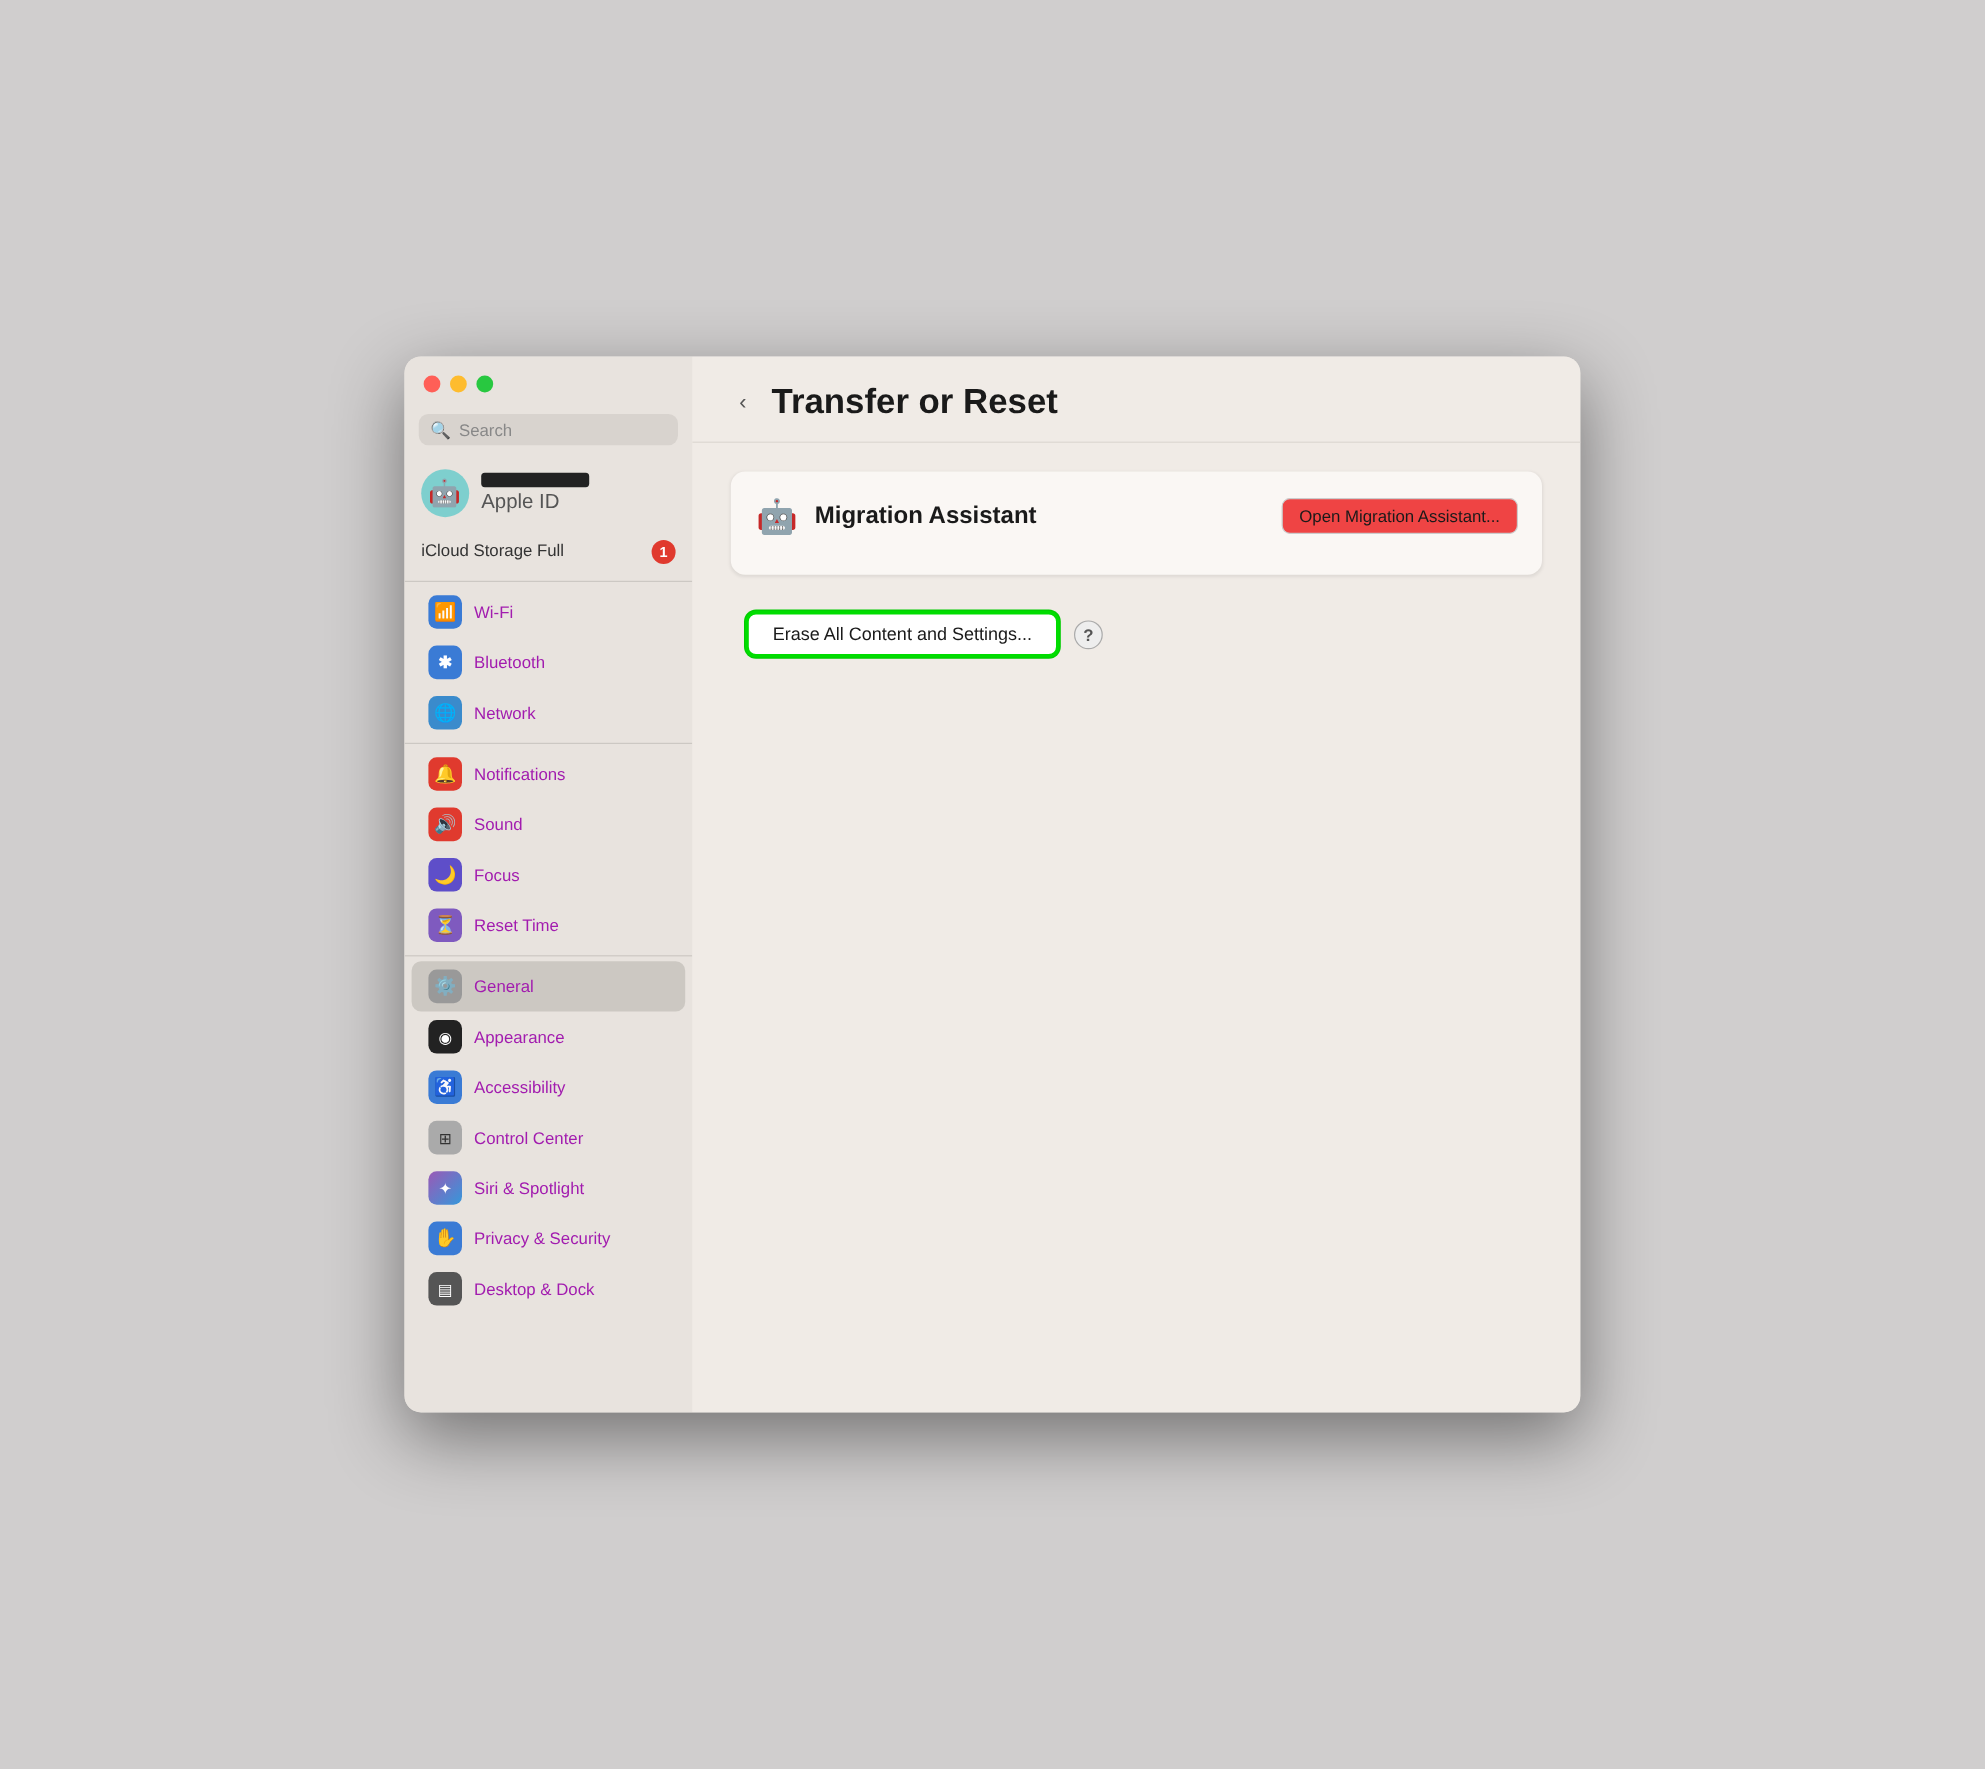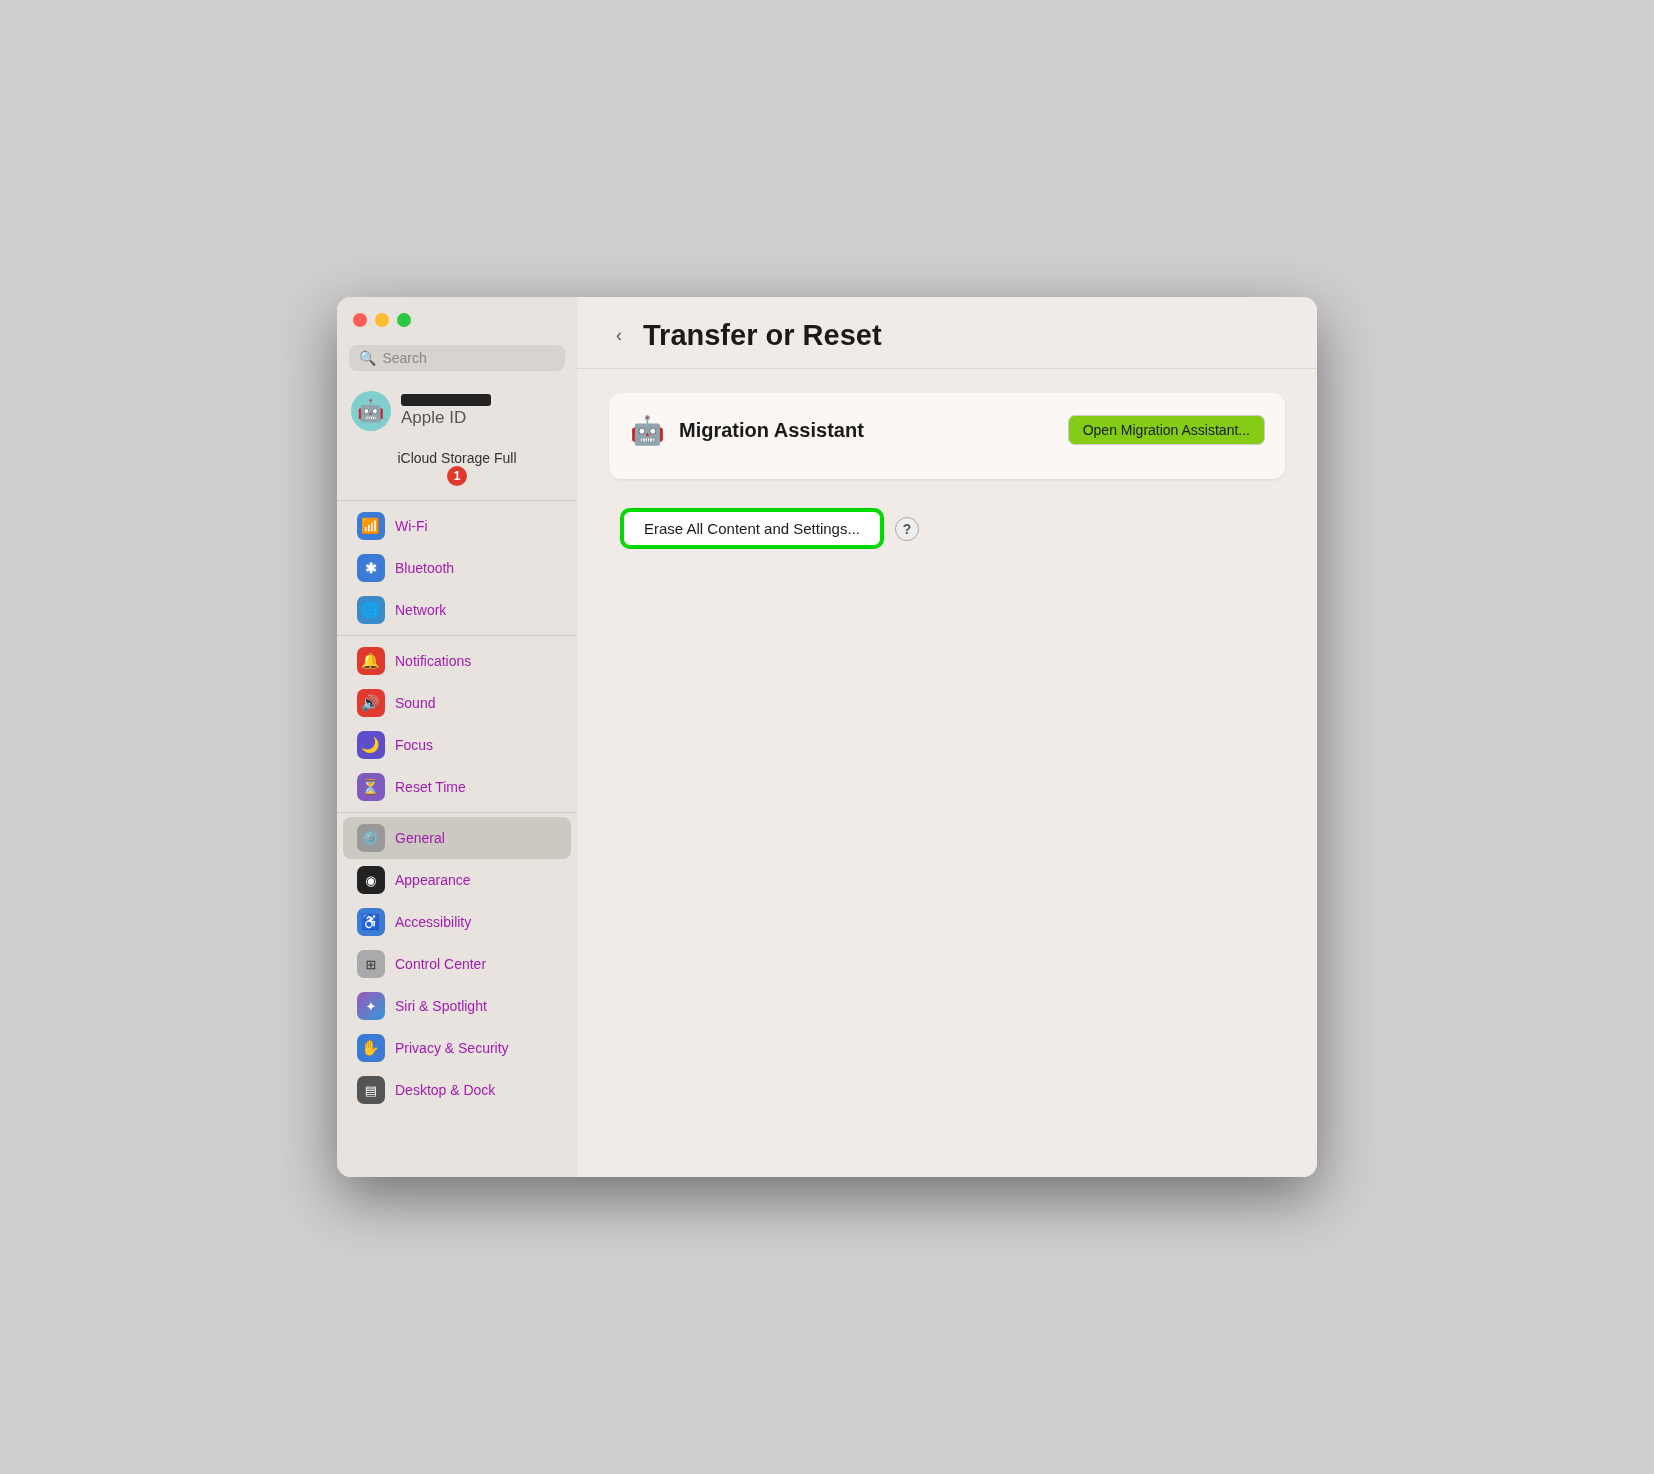--- a/index.html
+++ b/index.html
@@ -111,24 +111,22 @@
       border-radius: 3px;
     }
 
     .apple-id-label {
       font-size: 17px;
       color: #555;
     }
 
     .icloud-row {
       display: flex;
-      align-items: center;
       justify-content: space-between;
       padding: 5px 14px 10px 14px;
-      flex-direction: column;
     }
 
     .icloud-label {
       font-size: 14px;
       color: #333;
     }
 
     .icloud-badge {
       background: #e03a2e;
       color: #fff;
@@ -267,21 +265,21 @@
       justify-content: center;
     }
 
     .migration-label {
       font-size: 20px;
       font-weight: 600;
       color: #1a1a1a;
     }
 
     .migration-btn {
-      background: #84cc16;
+      background: #ef4444;
       border: 1px solid #ccc;
       border-radius: 7px;
       padding: 6px 14px;
       font-size: 14px;
       cursor: pointer;
       color: #1a1a1a;
     }
 
     .migration-desc {
       font-size: 13px;

